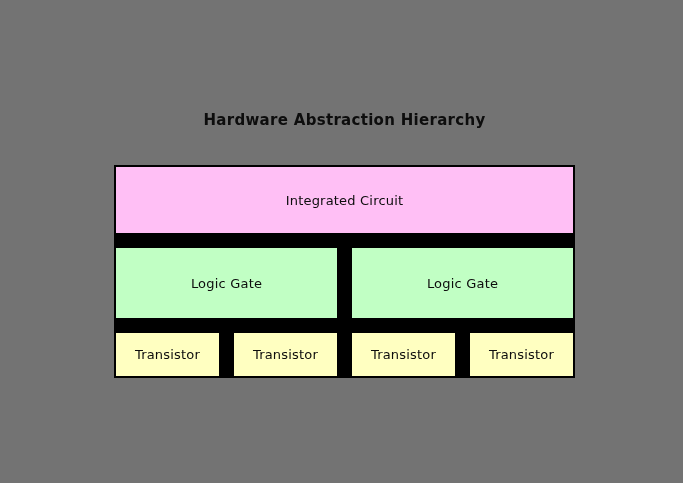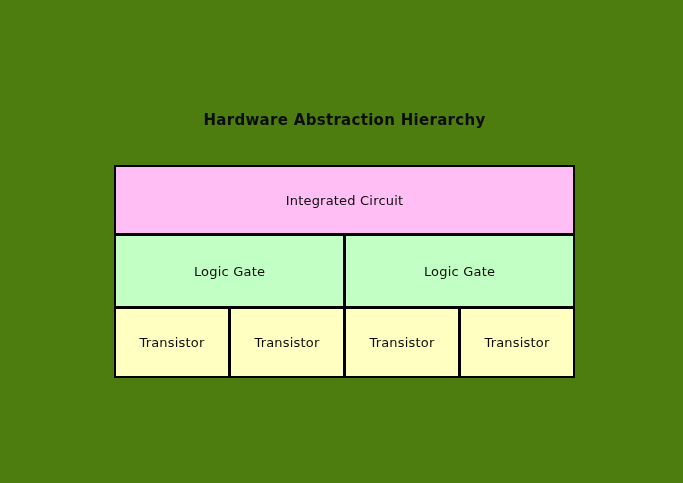--- a/index.html
+++ b/index.html
@@ -5,21 +5,21 @@
   html, body {
     margin: 0;
     padding: 0;
     background: #ffffff;
     font-family: "DejaVu Sans", "Liberation Sans", sans-serif;
   }
   .canvas {
     position: relative;
     width: 683px;
     height: 483px;
-    background: #4d7c0f;
+    background: #737373;
     overflow: hidden;
   }
   .title {
     position: absolute;
     left: 114px;
     top: 111px;
     width: 461px;
     text-align: center;
     font-size: 15px;
     font-weight: bold;
@@ -31,21 +31,21 @@
     left: 114px;
     top: 165px;
     width: 461px;
     height: 213px;
     background: #000000;
     box-sizing: border-box;
     padding: 2px;
     display: grid;
     grid-template-columns: repeat(4, 1fr);
     grid-template-rows: 66px 70px 1fr;
-    gap: 3px;
+    gap: 15px;
   }
   .cell {
     display: flex;
     align-items: center;
     justify-content: center;
     font-size: 13px;
     color: #0d0d0d;
     letter-spacing: 0.2px;
     white-space: nowrap;
   }

